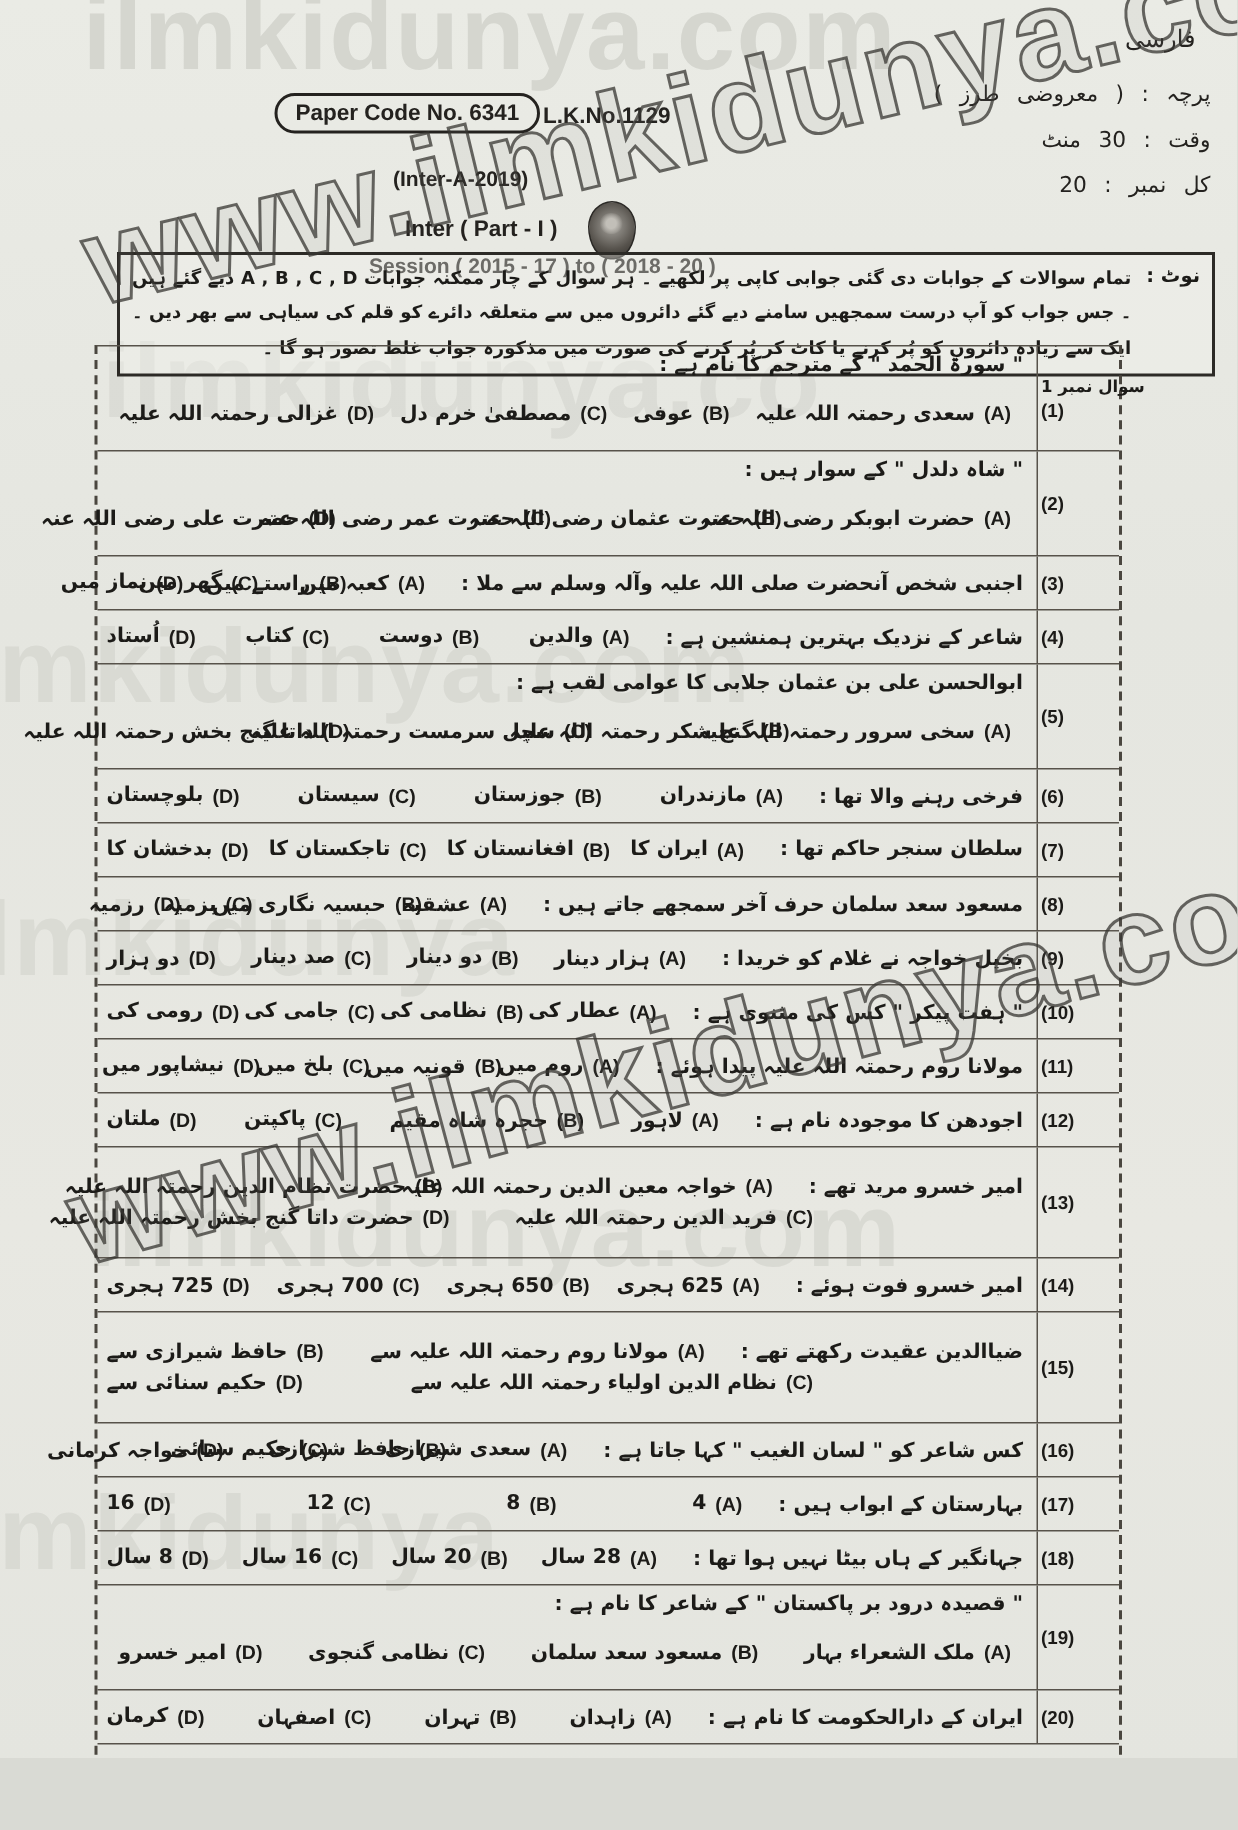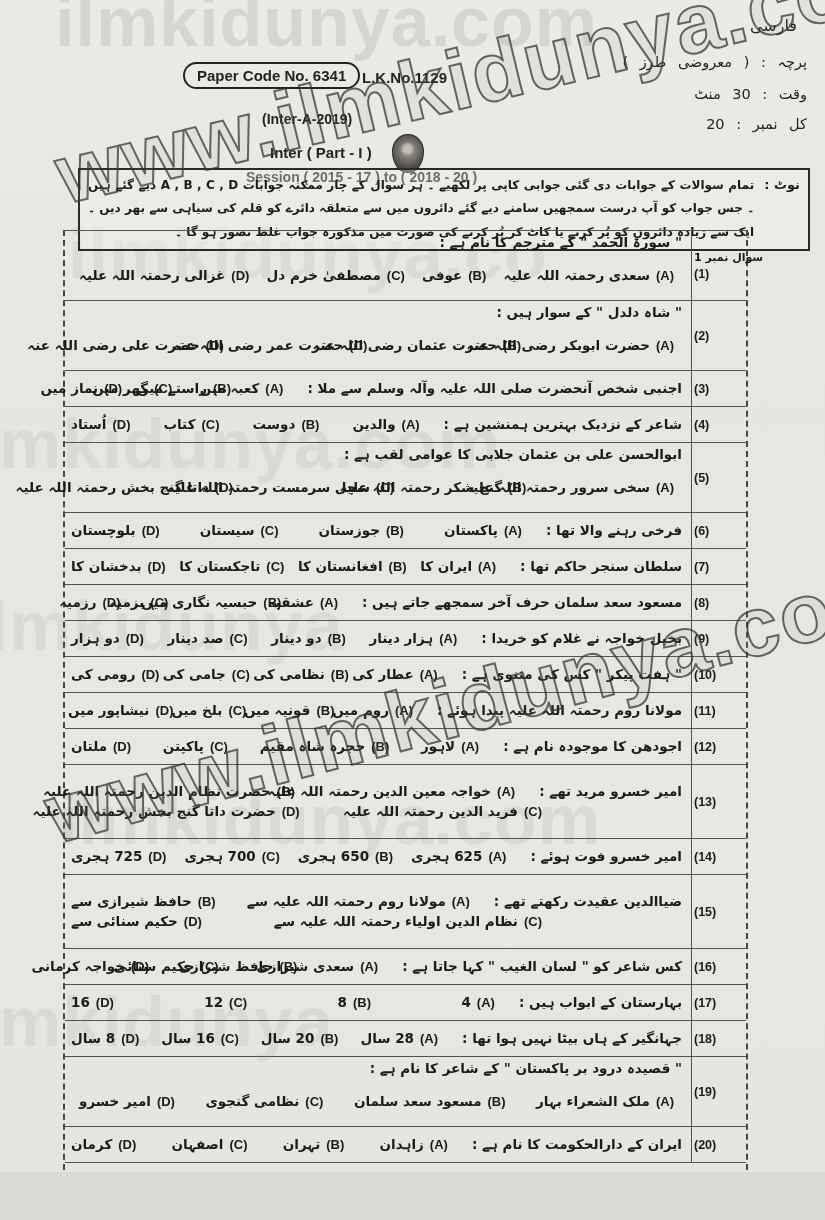--- a/index.html
+++ b/index.html
@@ -243,21 +243,21 @@
       <div class="q-row inline">
     <div class="q-num">
       <span class="q-num-text">(6)</span>
     </div>
     <div class="q-body">
       <div class="q-line1">
         <span class="q-text">فرخی رہنے والا تھا :</span>
         <span class="opts opts-line1">
               <span class="opt">
                 <span class="opt-letter">(A)</span>
-                <bdi class="opt-text">پاکستان</bdi>
+                <bdi class="opt-text">مازندران</bdi>
               </span>
               <span class="opt">
                 <span class="opt-letter">(B)</span>
                 <bdi class="opt-text">جوزستان</bdi>
               </span>
               <span class="opt">
                 <span class="opt-letter">(C)</span>
                 <bdi class="opt-text">سیستان</bdi>
               </span>
               <span class="opt">

